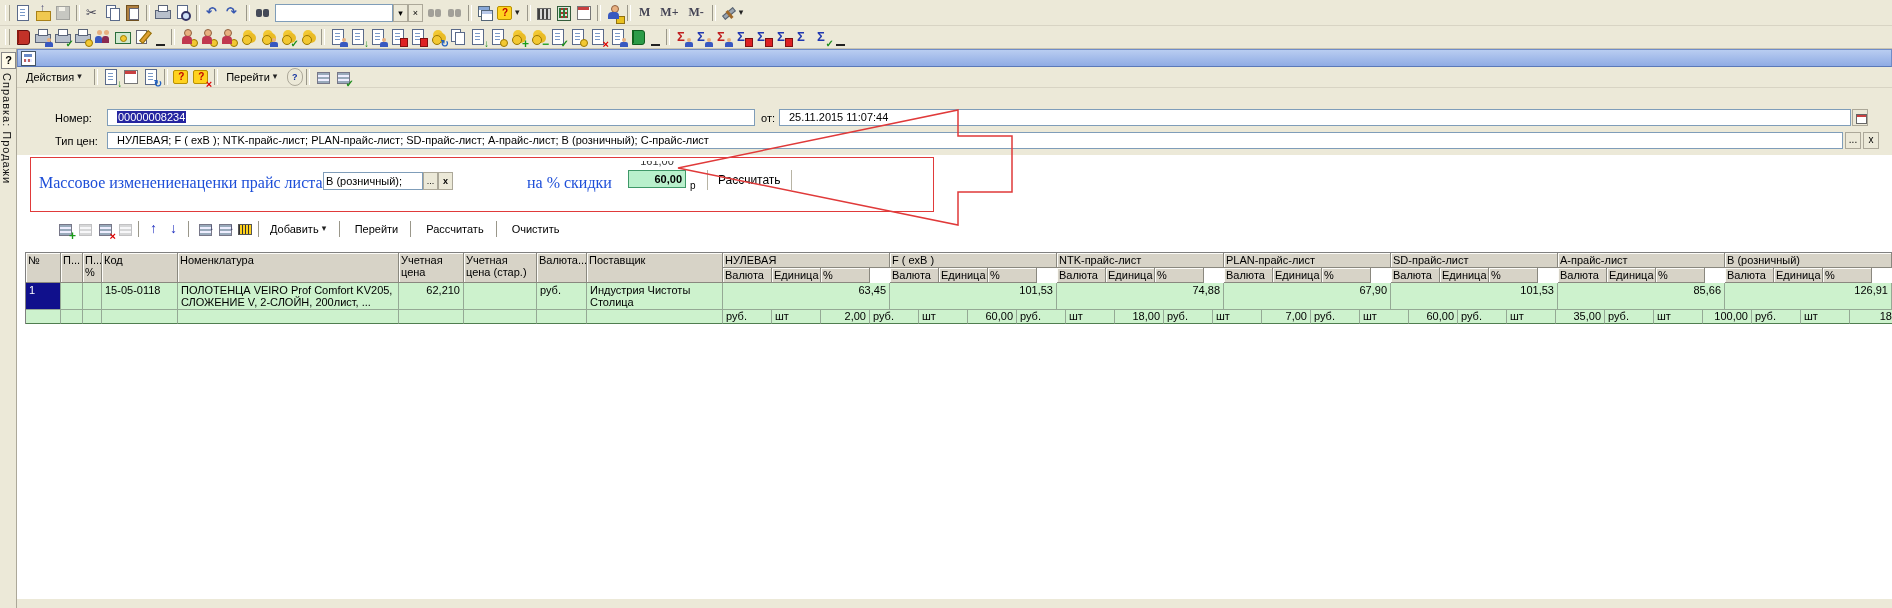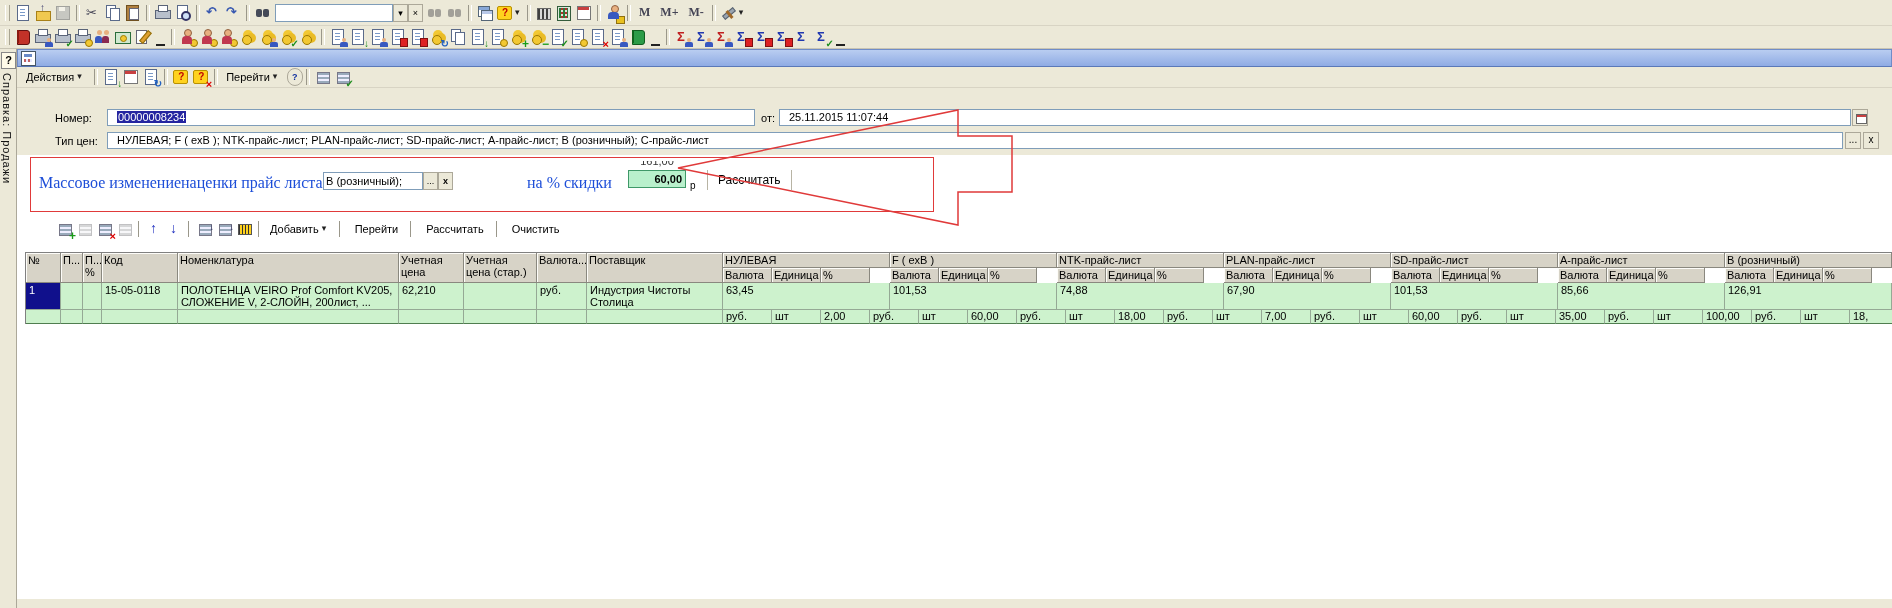--- a/index.html
+++ b/index.html
@@ -129,21 +129,21 @@
   .hc{background:#d7d3c7;border-right:1px solid #8a887f;border-bottom:1px solid #8a887f;box-shadow:inset 1px 1px 0 #fdfcf8;padding:1px 2px;box-sizing:border-box;overflow:hidden;line-height:12px;flex:none}
   .thead .fixhc{height:30px}
   .grp{display:flex;flex-direction:column;flex:none}
   .gname{height:15px;width:100%}
   .gsub{display:flex}
   .gsub .hc{height:15px}
   .dc{background:#cdf2cd;border-right:1px solid #95a995;border-bottom:1px solid #95a995;padding:1px 3px;box-sizing:border-box;overflow:hidden;flex:none}
   .rowA .dc{height:27px;line-height:12px}
   .rowB .dc{height:14px;line-height:11px;border-bottom-color:#4f7d4f}
   .sel{background:#10108c;color:#fff}
-  .numr{}
+  .numr{text-align:right}
   .ln{display:block;white-space:nowrap}
   .w-num{width:35px}.w-p1{width:22px}.w-p2{width:19px}.w-code{width:76px}.w-nom{width:221px}
   .w-acc{width:65px}.w-accold{width:73px}.w-cur{width:50px}.w-sup{width:136px}
   .w-grp{width:167px}.w-sub{width:49px}
 </style>
 </head>
 <body>
 
 <div id="toolbar1" class="tbar">
   <span class="grip"></span>

